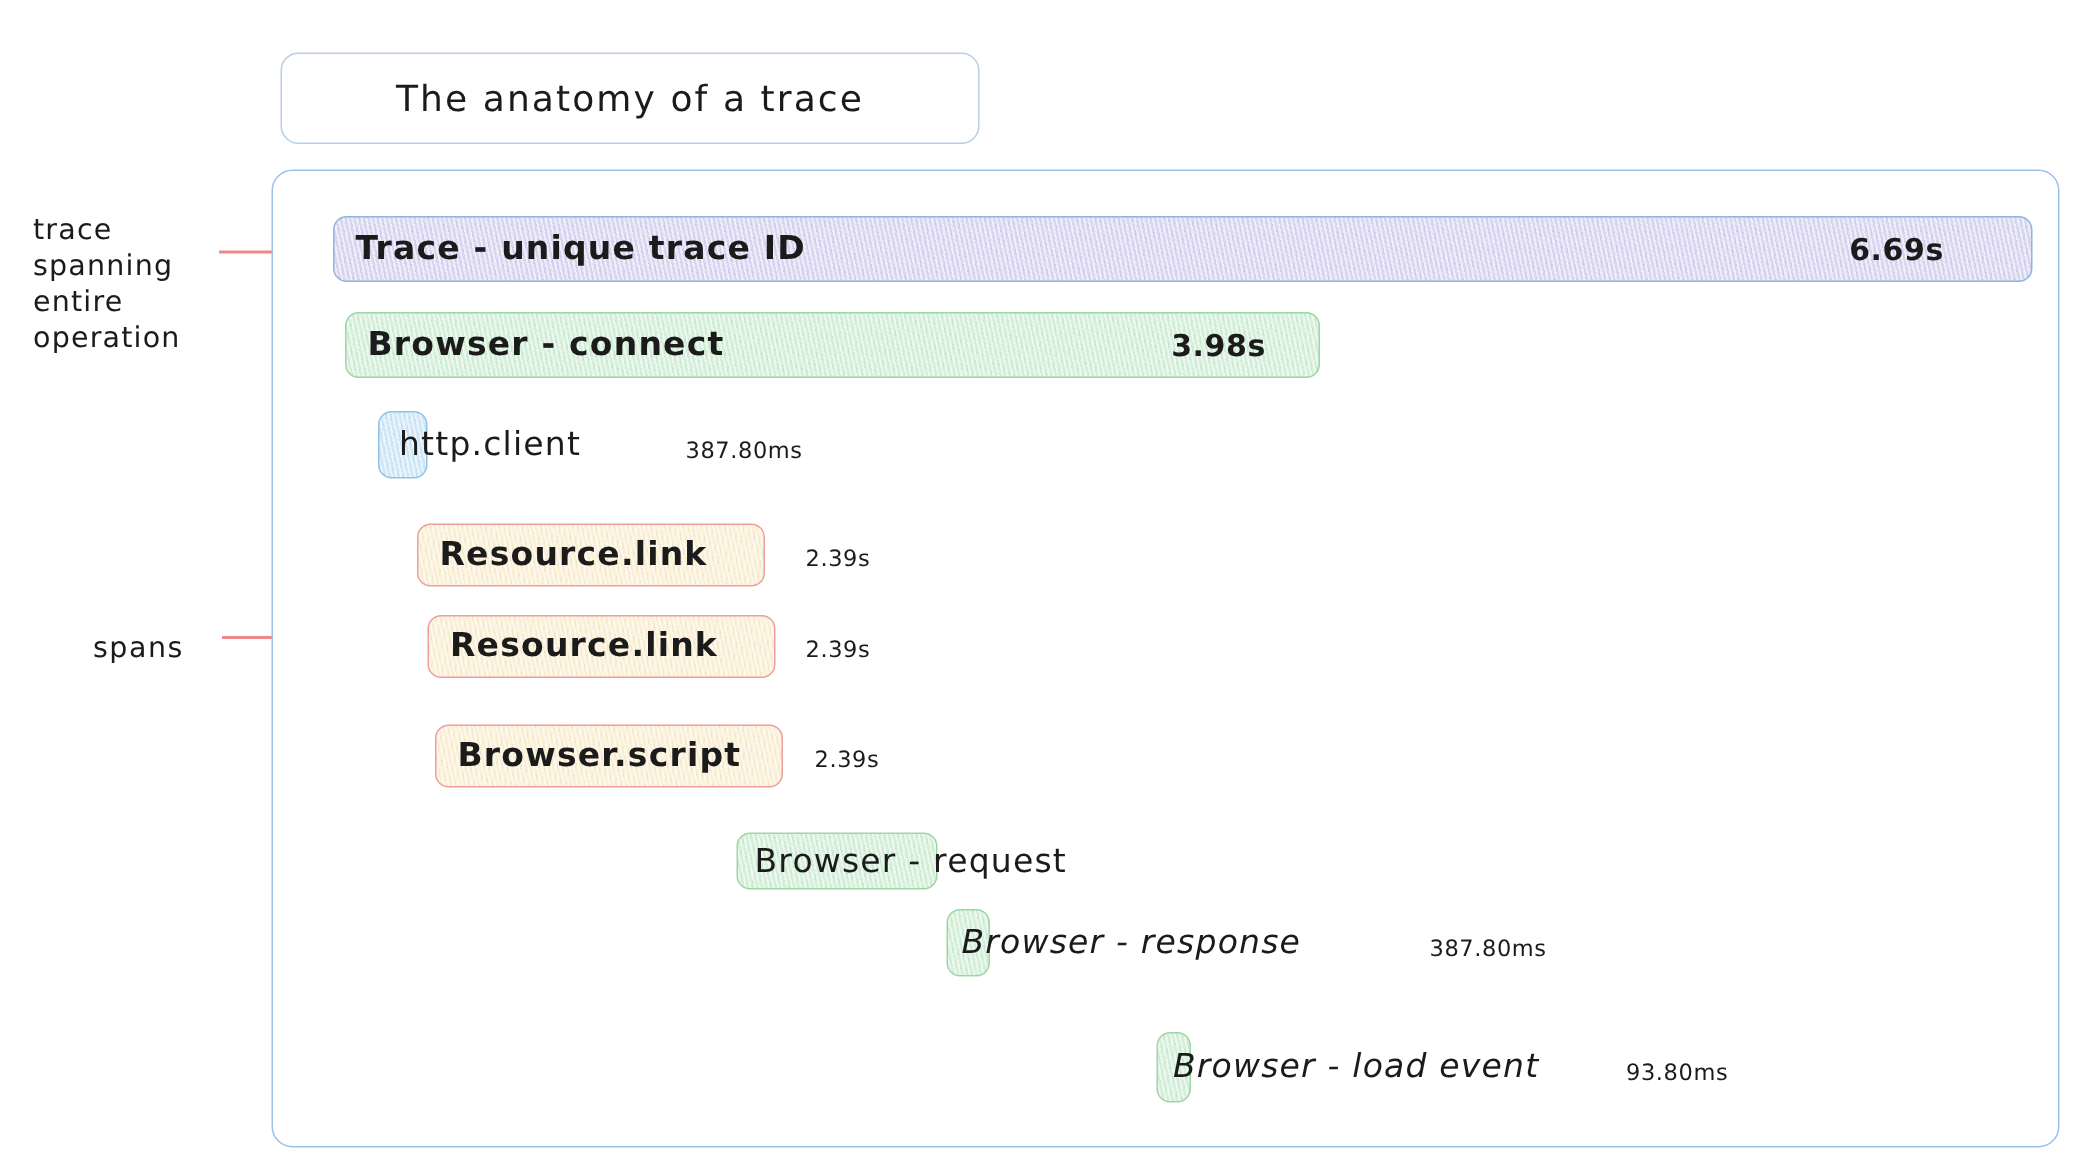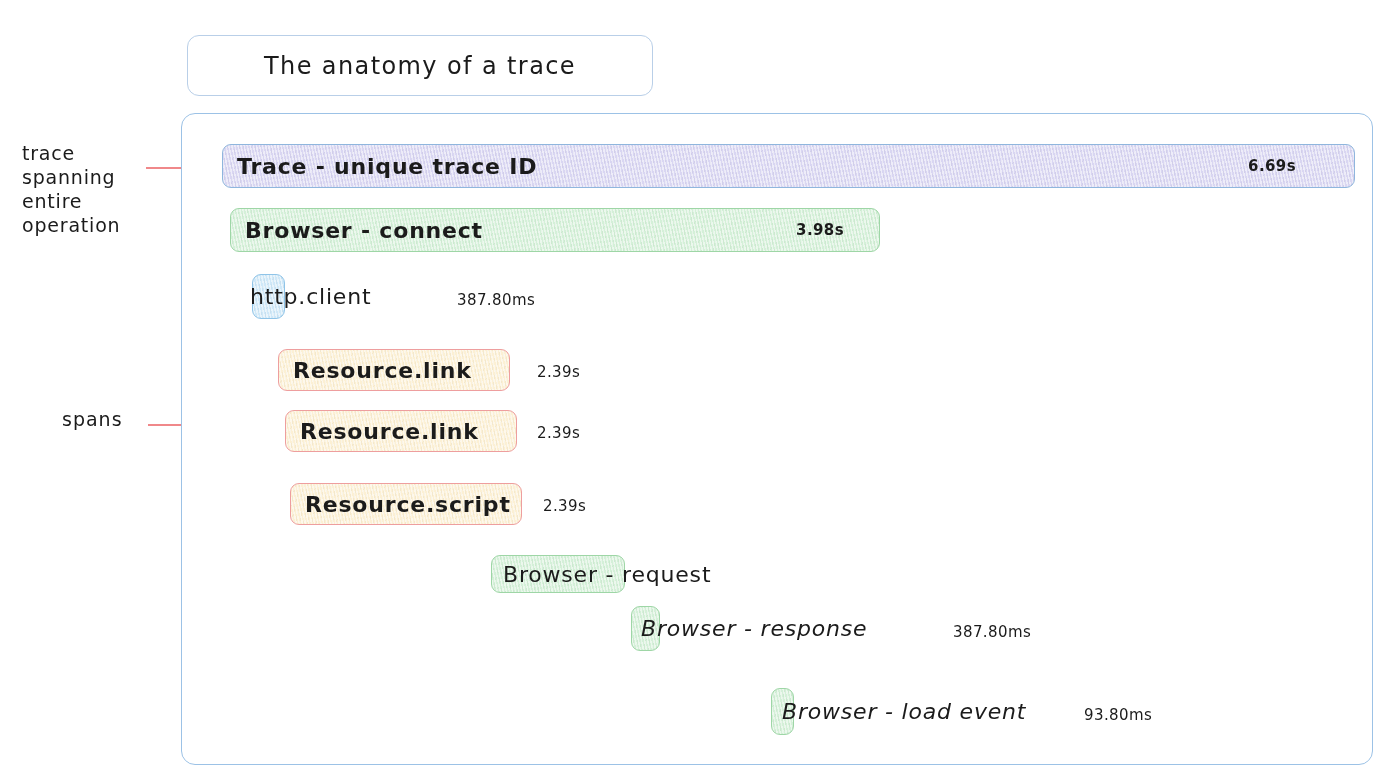--- a/index.html
+++ b/index.html
@@ -72,21 +72,21 @@
     position: absolute;
     left: 148px;
     top: 424px;
     width: 62px;
     height: 1.6px;
     background: #f0888a;
   }
   #spans-label {
     position: absolute;
     left: 62px;
-    top: 408px;
+    top: 421px;
     font-size: 19px;
     letter-spacing: 1px;
     color: #1b1b1b;
   }
 
   
   #trace-bracket {
     position: absolute;
     left: 204px;
     top: 141px;
@@ -148,21 +148,21 @@
     font-size: 22px;
     letter-spacing: 0.8px;
     white-space: nowrap;
     color: #1b1b1b;
   }
 
   .dur-in {
     position: absolute;
     top: 50%;
     transform: translateY(-50%);
-    font-size: 15px;
+    font-size: 20px;
     letter-spacing: 0.4px;
     color: #1b1b1b;
     white-space: nowrap;
   }
   .dur-out {
     position: absolute;
     font-size: 15px;
     letter-spacing: 0.4px;
     color: #1b1b1b;
     white-space: nowrap;
@@ -196,35 +196,35 @@
   <div class="bar-label hand">Trace - unique trace ID</div>
   <div class="dur-in hand" style="right:58px;">6.69s</div>
 </div>
 
 <div class="bar tex bar-green" style="left:230px; top:208px; width:650px; height:44px;">
   <div class="bar-label hand">Browser - connect</div>
   <div class="dur-in hand" style="right:35px;">3.98s</div>
 </div>
 
 <div class="bar tex bar-blue" style="left:252px; top:274px; width:33px; height:45px;"></div>
-<div class="lbl-out hand" style="left:250px; top:284px;">http.client</div>
+<div class="lbl-out hand" style="left:266px; top:284px;">http.client</div>
 <div class="dur-out hand" style="left:457px; top:291px;">387.80ms</div>
 
 <div class="bar tex bar-orange" style="left:278px; top:349px; width:232px; height:42px;">
   <div class="bar-label hand">Resource.link</div>
 </div>
 <div class="dur-out hand" style="left:537px; top:363px;">2.39s</div>
 
 <div class="bar tex bar-orange" style="left:285px; top:410px; width:232px; height:42px;">
   <div class="bar-label hand">Resource.link</div>
 </div>
 <div class="dur-out hand" style="left:537px; top:424px;">2.39s</div>
 
 <div class="bar tex bar-orange" style="left:290px; top:483px; width:232px; height:42px;">
-  <div class="bar-label hand">Resource.script</div>
+  <div class="bar-label hand">Browser.script</div>
 </div>
 <div class="dur-out hand" style="left:543px; top:497px;">2.39s</div>
 
 <div class="bar tex bar-green" style="left:491px; top:555px; width:134px; height:38px;"></div>
 <div class="lbl-out hand" style="left:503px; top:562px;">Browser - request</div>
 
 <div class="bar tex bar-green" style="left:631px; top:606px; width:29px; height:45px;"></div>
 <div class="lbl-out hand" style="left:641px; top:616px;font-style:italic;">Browser - response</div>
 <div class="dur-out hand" style="left:953px; top:623px;">387.80ms</div>
 

